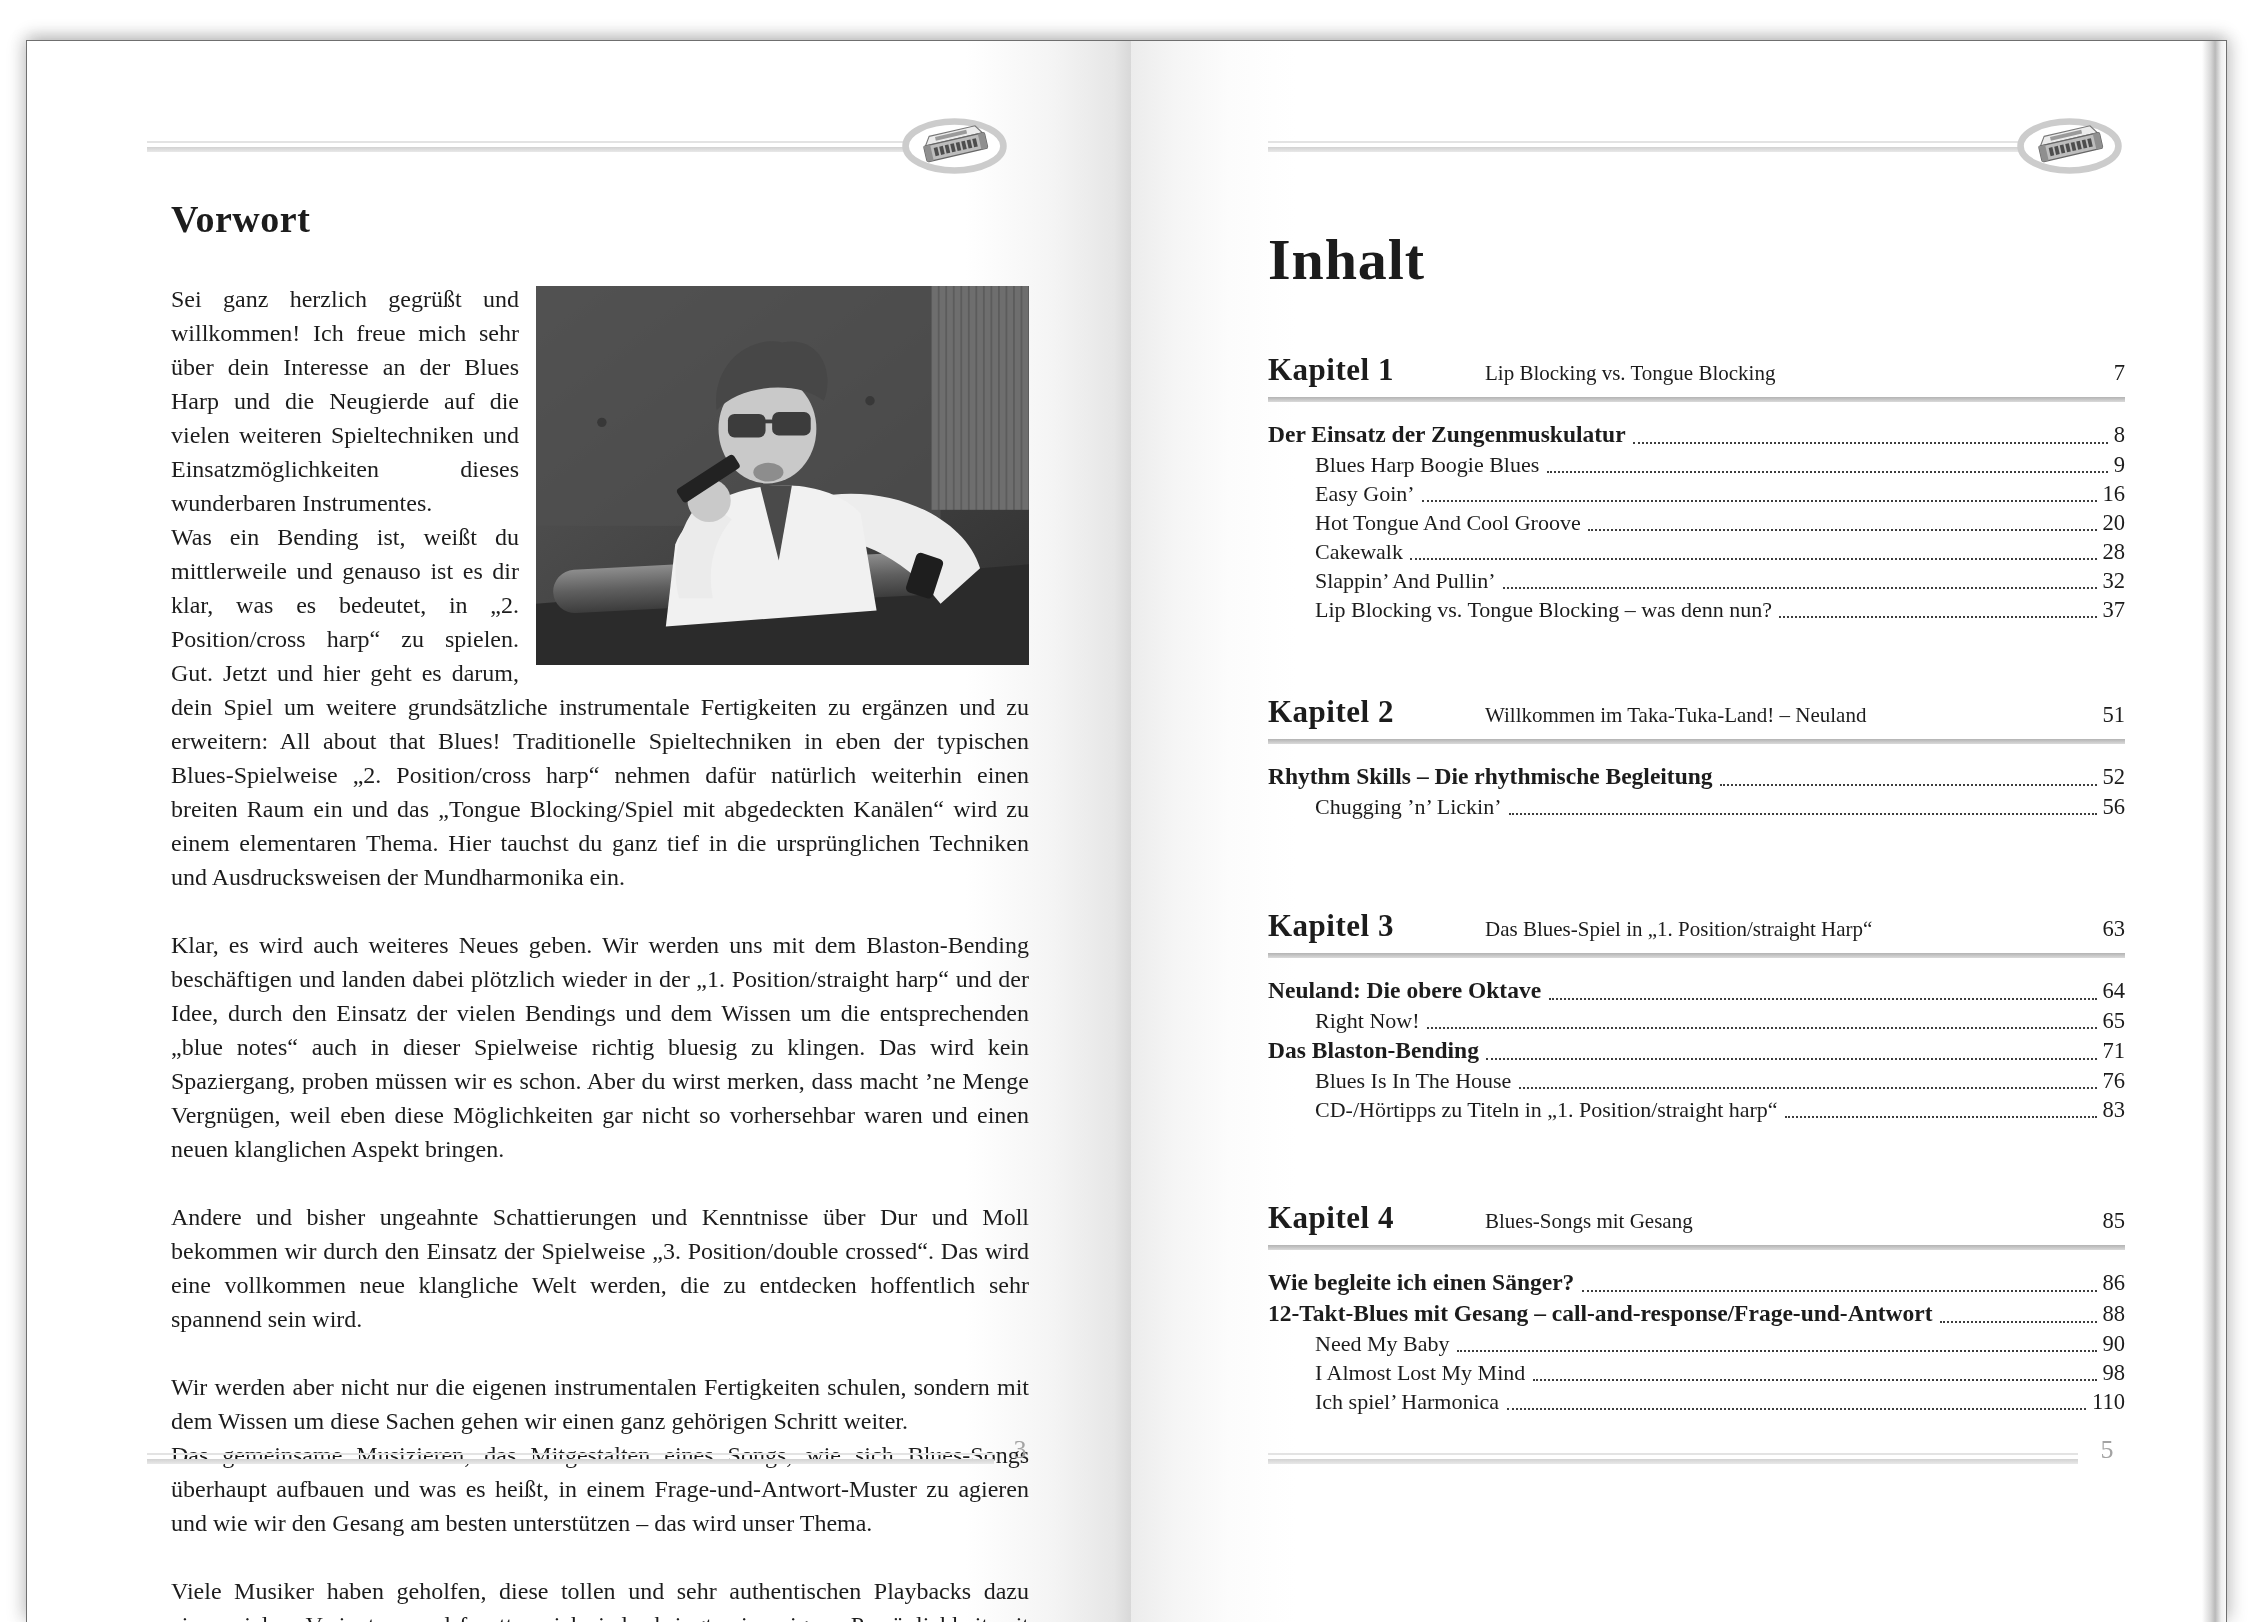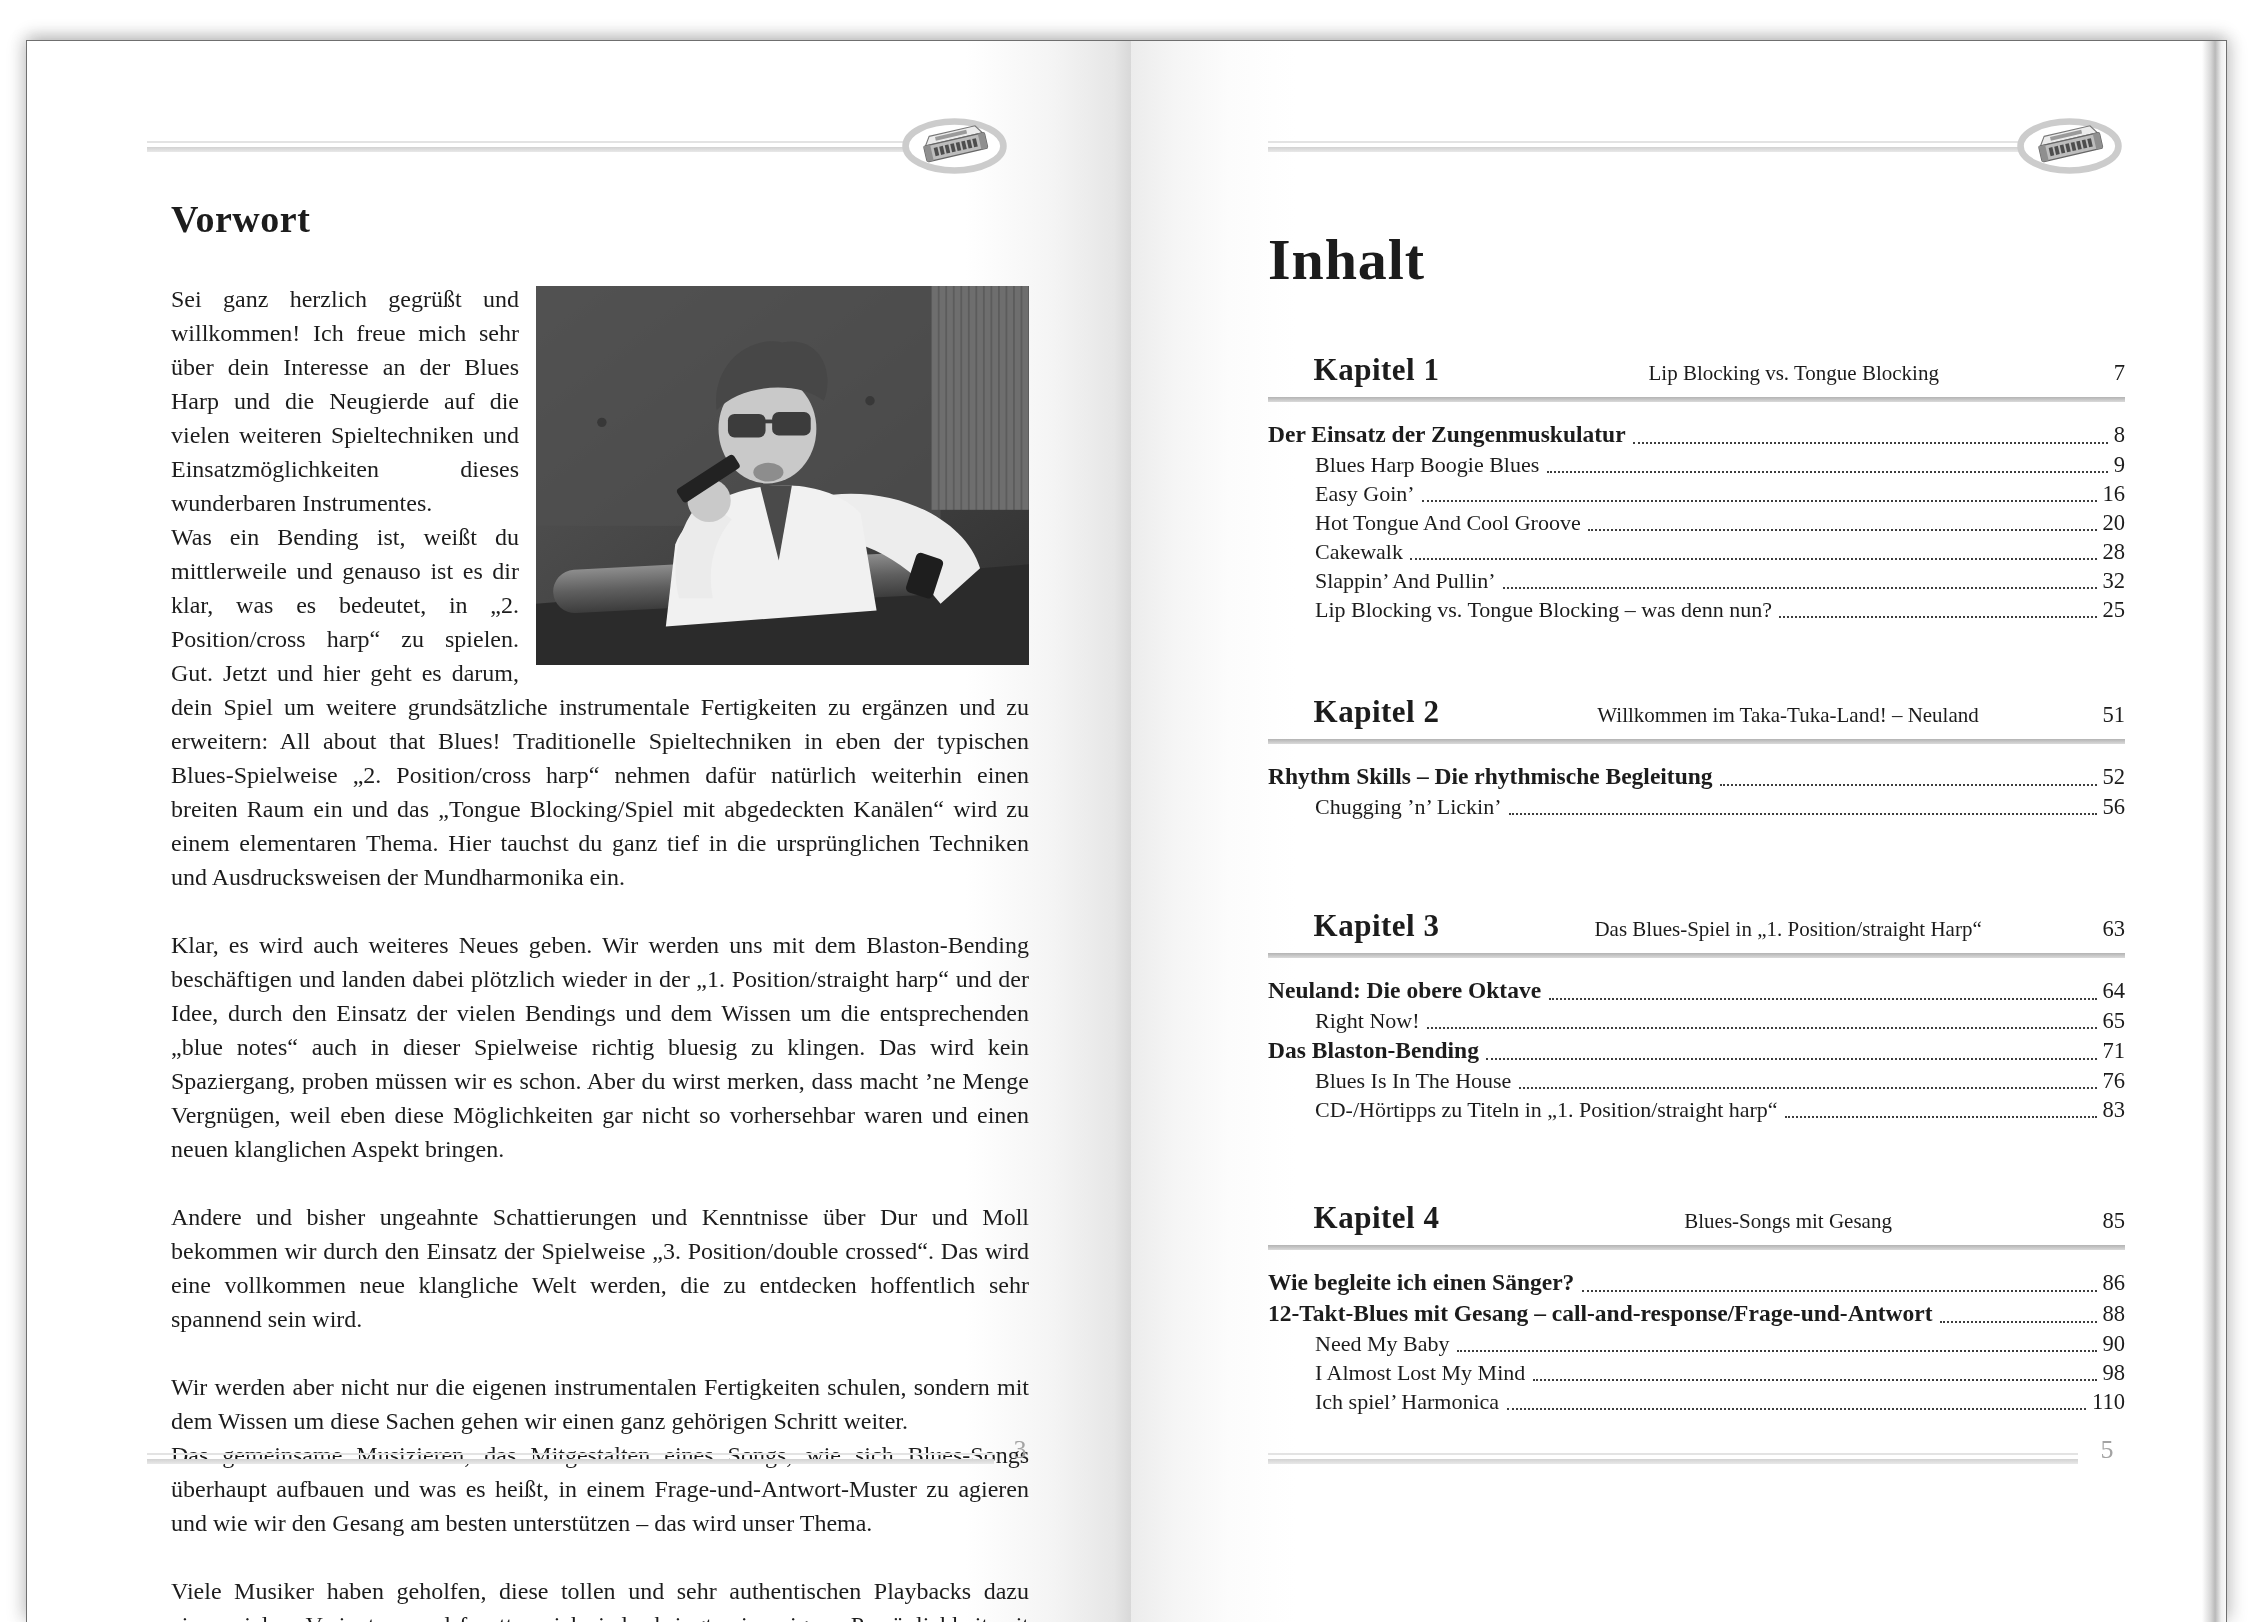--- a/index.html
+++ b/index.html
@@ -31,21 +31,21 @@
   .body-text { position:absolute; left:144px; top:241px; width:858px;
                font-size:24px; line-height:34px; text-align:justify; hyphens:auto; }
   .body-text p { margin:0; }
   .body-text p.gap { margin-top:34px; }
   .photo-wrap { float:right; width:493px; height:379px; margin:3.8px 0 15px 17px; }
   .photo-wrap svg { display:block; width:100%; height:100%; }
 
   
   .in-title { position:absolute; left:137px; top:137px; font-size:58px; font-weight:bold; letter-spacing:0.9px;margin-top:48px; }
   .chapter { position:absolute; left:137px; width:857px; }
-  .ch-head { display:flex; align-items:baseline;text-align:center; }
+  .ch-head { display:flex; align-items:baseline; }
   .ch-label { font-size:31px; font-weight:bold; width:217px; flex:0 0 217px; letter-spacing:0.5px; }
   .ch-sub { font-size:21px; flex:1 1 auto; }
   .ch-page { font-size:22.6px; margin-left:11.3px; }
   .ch-rule { margin-top:9.4px; height:4.7px; background:linear-gradient(#b3b3b3,#dadada); }
   .ch-entries { margin-top:17px; }
   .toc-row { display:flex; align-items:center; font-size:22px; line-height:29px; }
   .toc-row .lbl { white-space:nowrap; }
   .toc-row.b { font-weight:bold; font-size:23.5px; line-height:31px; }
   .toc-row.b .pg, .toc-row.b .lead { font-weight:normal; }
   .toc-row.i { padding-left:47px; }
@@ -209,21 +209,21 @@
               <span class="pg">28</span>
             </div>
           <div class="toc-row i">
               <span class="lbl">Slappin’ And Pullin’</span>
               <span class="lead"></span>
               <span class="pg">32</span>
             </div>
           <div class="toc-row i">
               <span class="lbl">Lip Blocking vs. Tongue Blocking – was denn nun?</span>
               <span class="lead"></span>
-              <span class="pg">25</span>
+              <span class="pg">37</span>
             </div>
         </div>
       </section>
 
       <section class="chapter" style="top:653px;">
         <div class="ch-head">
           <span class="ch-label">Kapitel 2</span>
           <span class="ch-sub">Willkommen im Taka-Tuka-Land! – Neuland</span>
           <span class="ch-page">51</span>
         </div>

